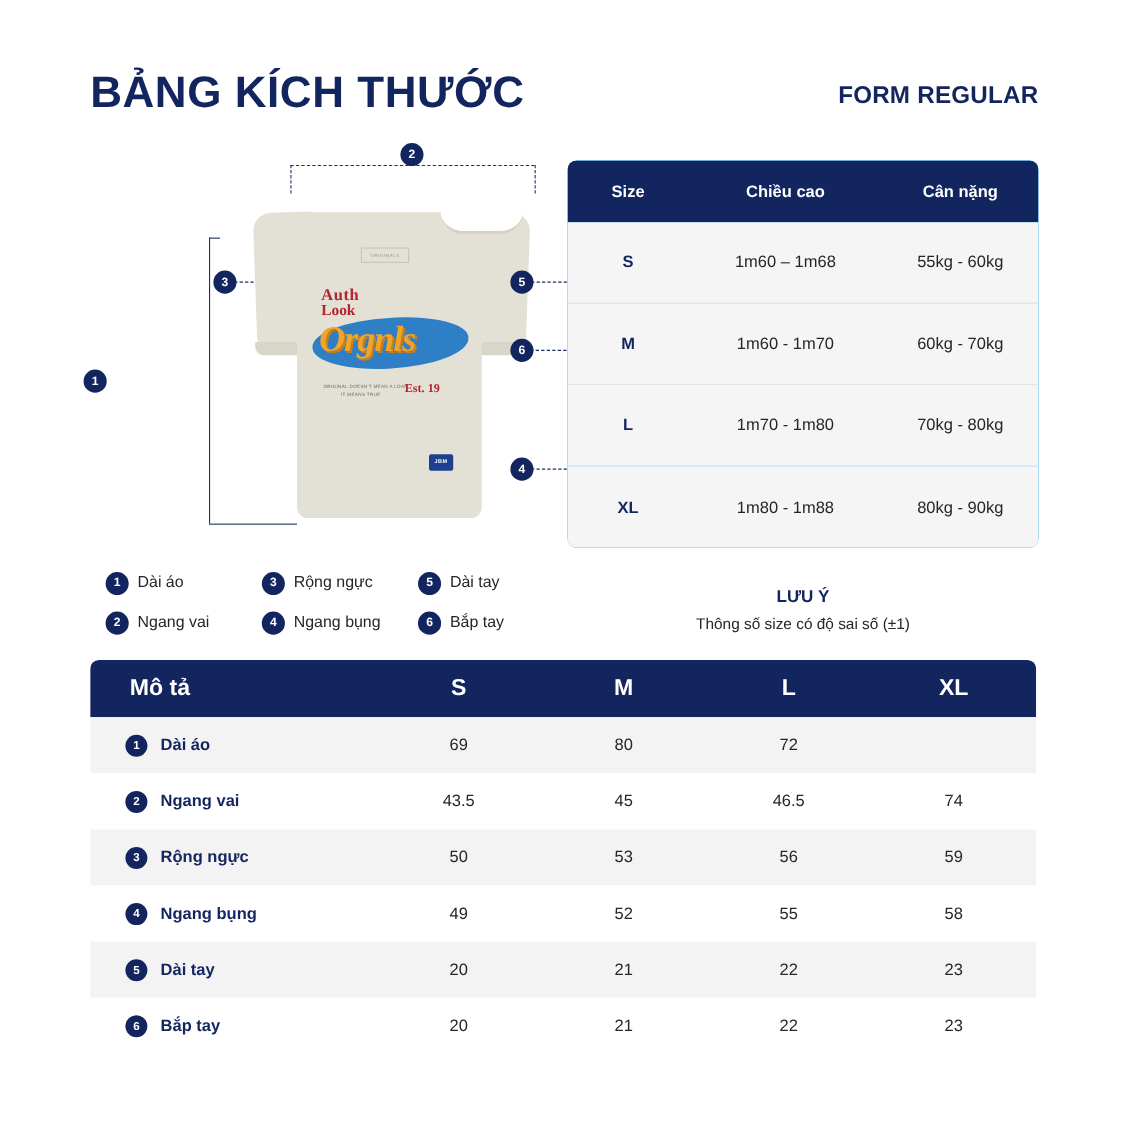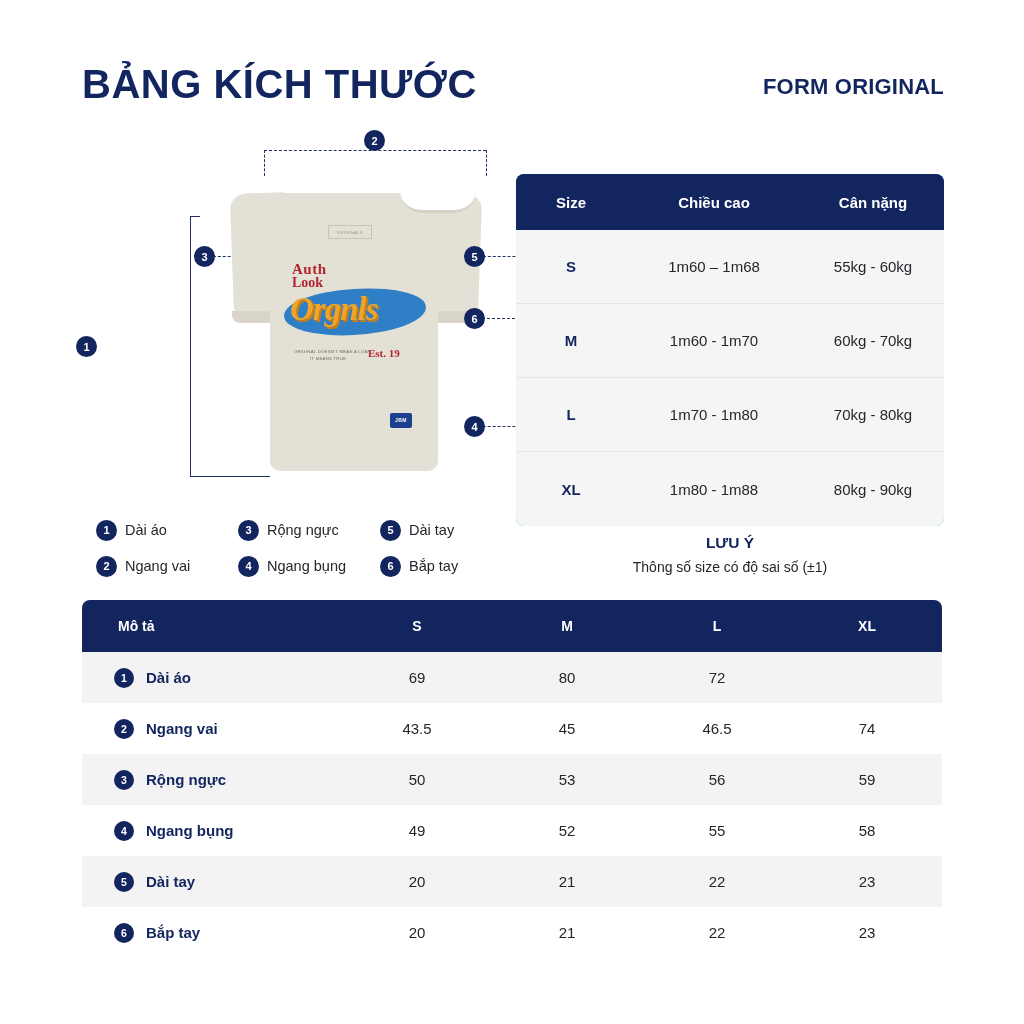--- a/index.html
+++ b/index.html
@@ -144,21 +144,21 @@
     width: 21px; height: 21px; border-radius: 50%;
     background: #12255f; color: #fff;
     font-size: 11px; font-weight: 700;
     display: flex; align-items: center; justify-content: center;
     flex: 0 0 auto;
   }
   .legend-label { font-size: 14.5px; color: #24262b; }
 
   
   .hw-table {
-    position: absolute; top: 174px; left: 516px;
+    position: absolute; top: 146px; left: 516px;
     width: 428px;
     border-radius: 8px; overflow: hidden;
     background: #0ea5e9;
   }
   .hw-head {
     display: grid; grid-template-columns: 110px 176px 142px;
     background: #12255f; color: #fff; height: 56px;
   }
   .hw-head div {
     display: flex; align-items: center; justify-content: center;
@@ -189,21 +189,21 @@
   
   .meas {
     position: absolute; top: 600px; left: 82px; width: 860px;
     border-radius: 8px; overflow: hidden;
   }
   .meas-head {
     display: grid; grid-template-columns: 260px 150px 150px 150px 150px;
     background: #12255f; color: #fff; height: 52px;
   }
   .meas-head div {
-    display: flex; align-items: center; font-size: 14px; font-weight: 700;
+    display: flex; align-items: center; font-size: 21px; font-weight: 700;
     justify-content: center;
   }
   .meas-head div:first-child { justify-content: flex-start; padding-left: 36px; }
   .meas-row {
     display: grid; grid-template-columns: 260px 150px 150px 150px 150px;
     height: 51px;
   }
   .meas-row:nth-child(odd) { background: #ffffff; }
   .meas-row:nth-child(even) { background: #f3f3f3; }
   .meas-row > div {
@@ -216,21 +216,21 @@
   }
   .meas-row .label-cell .legend-badge { width: 20px; height: 20px; font-size: 10.5px; }
 </style>
 </head>
 <body>
 
 <div class="page">
 
   <div class="header">
     <div class="main-title">BẢNG KÍCH THƯỚC</div>
-    <div class="form-title">FORM ORIGINAL</div>
+    <div class="form-title">FORM REGULAR</div>
   </div>
 
   <div class="illus">
 
     <div class="vline-dash" style="left:182px; top:22px; height:26px;"></div>
     <div class="vline-dash" style="left:404px; top:22px; height:26px;"></div>
     <div class="hline-dash" style="left:182px; top:22px; width:222px;"></div>
 
     <div class="gline" style="left:108px; top:88px; width:1px; height:260px;"></div>
     <div class="gline" style="left:108px; top:88px; width:10px; height:1px;"></div>

